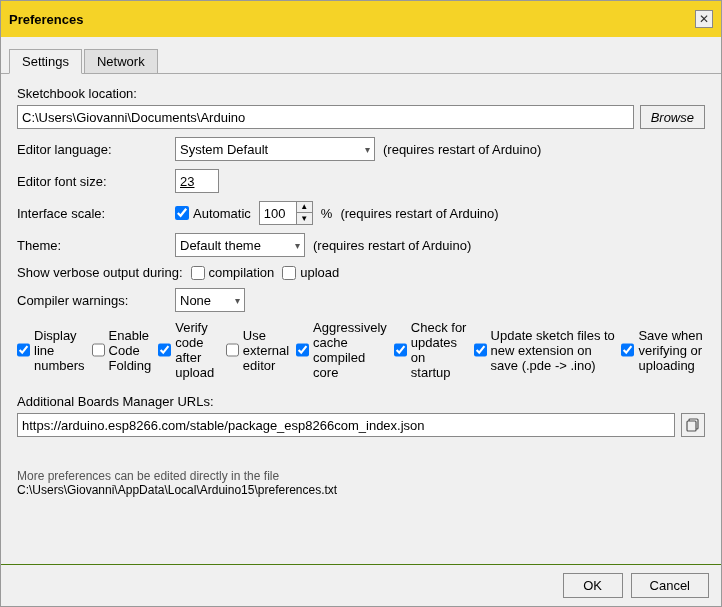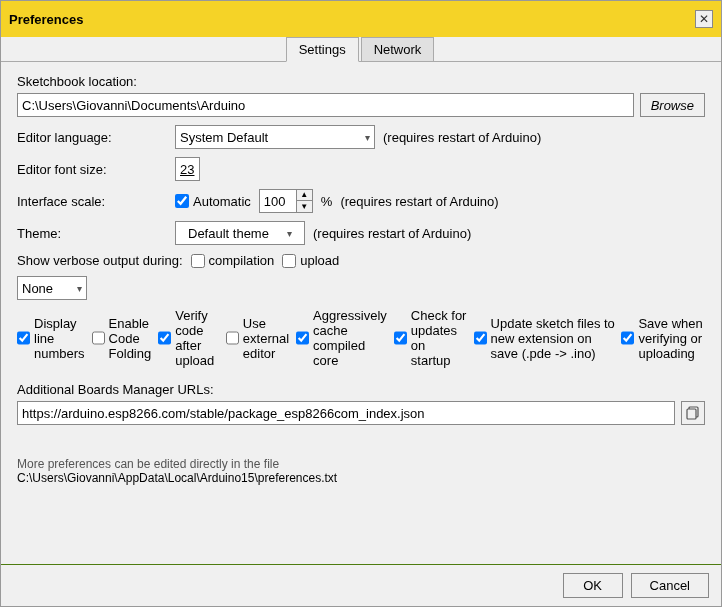--- a/index.html
+++ b/index.html
@@ -45,23 +45,22 @@
       align-items: center;
       justify-content: center;
       cursor: pointer;
       font-size: 12px;
       color: #333;
     }
     .tab-bar {
       background: #f0f0f0;
       border-bottom: 1px solid #aaa;
       display: flex;
-      padding: 0 8px 0 8px;
+      padding: 12px 8px 0 8px;
       flex-shrink: 0;
-      justify-content: center;
     }
     .tab {
       padding: 4px 12px;
       border: 1px solid #aaa;
       border-bottom: none;
       background: #e0e0e0;
       cursor: pointer;
       margin-right: 2px;
       font-size: 13px;
     }
@@ -133,21 +132,21 @@
     }
     .dropdown-arrow {
       font-size: 10px;
       color: #555;
     }
     .hint-text {
       font-size: 13px;
       color: #000;
     }
     .font-size-input {
-      width: 25px;
+      width: 44px;
       height: 24px;
       text-decoration: underline;
     }
     .checkbox-label {
       display: flex;
       align-items: center;
       gap: 4px;
       font-size: 13px;
     }
     input[type="checkbox"] {
@@ -184,21 +183,21 @@
       display: flex;
       align-items: center;
       justify-content: center;
       line-height: 1;
     }
     .spinner-btn:first-child { border-bottom: 1px solid #888; }
     .theme-dropdown {
       min-width: 130px;
       border: 1px solid #888;
       background: #fff;
-      padding: 2px 12px;
+      padding: 2px 4px;
       font-size: 13px;
       height: 24px;
       display: flex;
       align-items: center;
       gap: 4px;
       cursor: pointer;
     }
     .verbose-row {
       display: flex;
       align-items: center;
@@ -355,20 +354,21 @@
         <input type="checkbox" style="">
         <span>compilation</span>
       </label>
       <label class="checkbox-label">
         <input type="checkbox" style="">
         <span>upload</span>
       </label>
     </div>
 
     <div class="row">
+      <span class="row-label">Compiler warnings:</span>
       <div class="compiler-dropdown dropdown">
         <span>None</span>
         <span style="flex:1"></span>
         <span class="dropdown-arrow">▾</span>
       </div>
     </div>
 
     <div class="checkboxes-section">
 
     <label class="checkbox-label">

